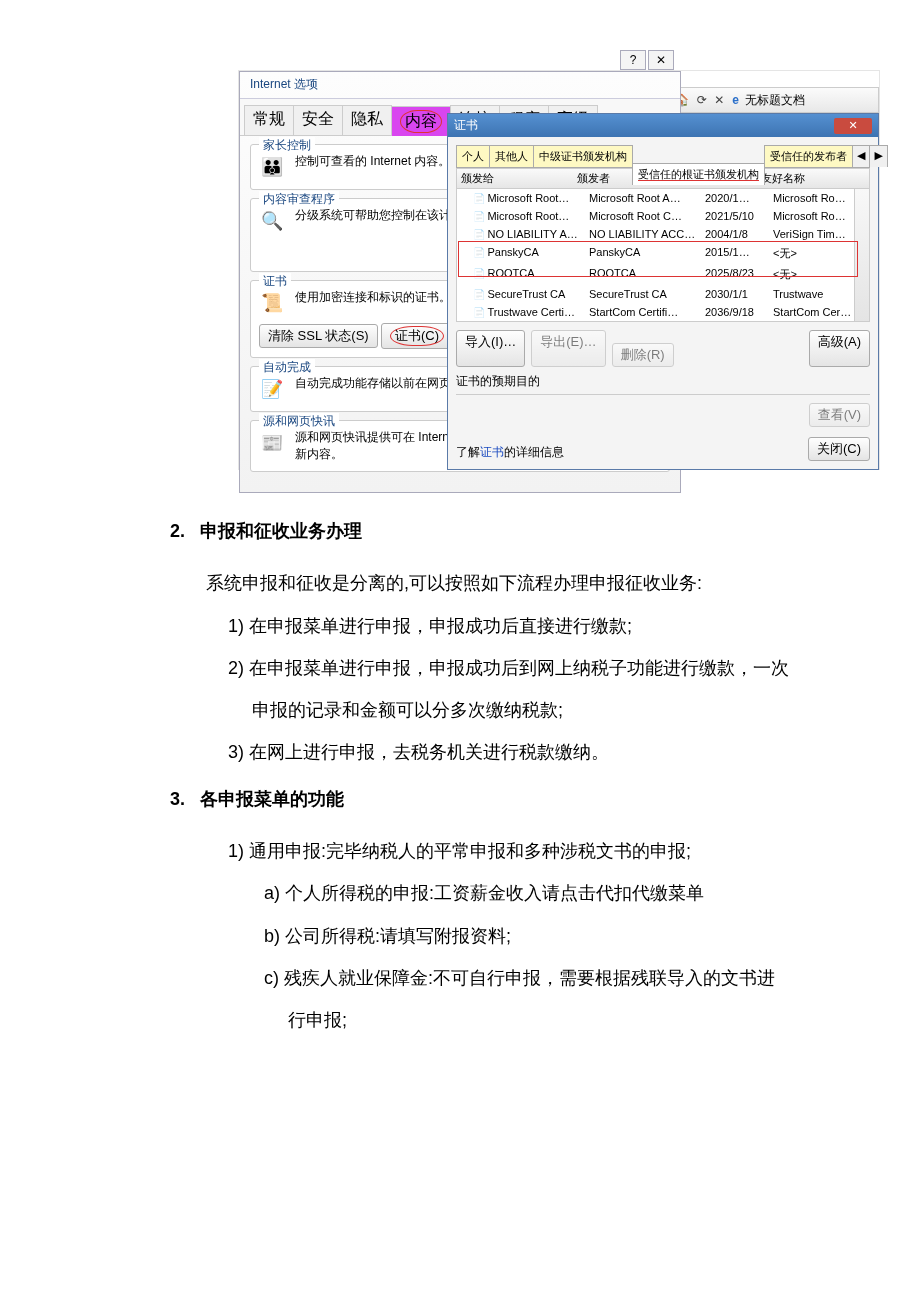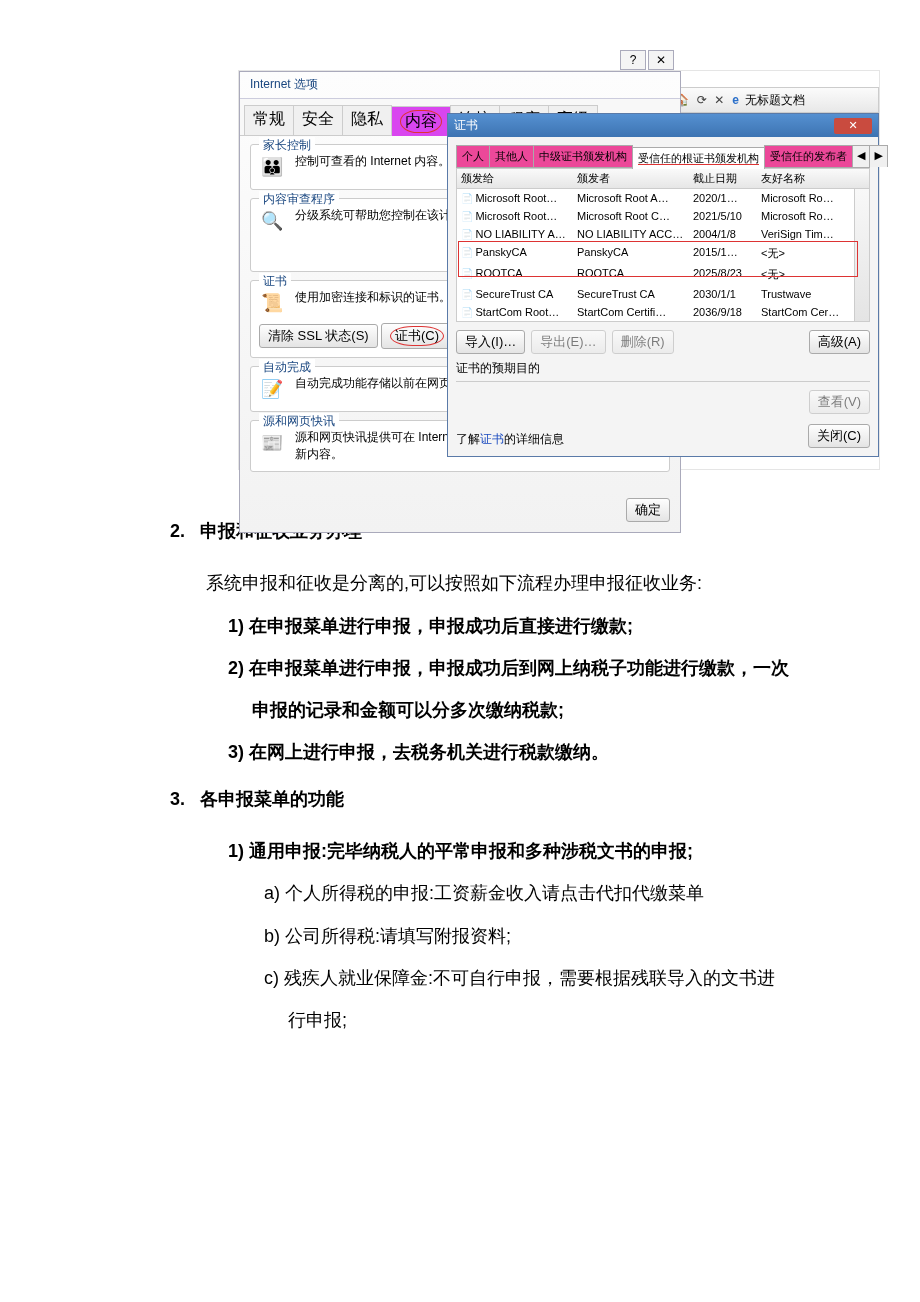--- a/index.html
+++ b/index.html
@@ -27,46 +27,46 @@
 .iebar-icons { font-size:12px; color:#444; letter-spacing:2px; }
 .ie-e { color:#2a6fc9; font-weight:bold; }
 
 .certdlg { position:absolute; left:208px; top:42px; width:430px; background:#f4f4f4; border:1px solid #5a7aa8; }
 .certdlg-title { background:linear-gradient(#5590d1,#3d74b2); color:#fff; font-size:12px; padding:3px 6px; display:flex; justify-content:space-between; align-items:center; }
 .red-x { background:#c94b3f; color:#fff; width:38px; height:16px; border-radius:2px; display:flex; align-items:center; justify-content:center; font-size:11px; }
 .certbody { padding:8px; font-size:12px; }
 .purpose-row { display:flex; align-items:center; gap:12px; margin-bottom:6px; }
 .dropdown { flex:1; border:1px solid #aaa; background:#fff; padding:1px 4px; display:flex; justify-content:space-between; align-items:center; }
 .cert-tabs { display:flex; font-size:11px; border-bottom:1px solid #aaa; }
-.cert-tabs .ct { padding:3px 5px; border:1px solid #aaa; border-bottom:none; background:#ec4899; margin-right:-1px; white-space:nowrap; }
-.cert-tabs .ct.active { background:#fff; position:relative; top:2px; }
+.cert-tabs .ct { padding:3px 5px; border:1px solid #aaa; border-bottom:none; background:#fef9c3; margin-right:-1px; white-space:nowrap; }
+.cert-tabs .ct.active { background:#fff; position:relative; top:18px; }
 .redund { border-bottom:1.5px solid #d33; }
 .cert-tabs .nav { padding:3px 4px; border:1px solid #aaa; border-bottom:none; background:#f0f0f0; margin-right:-1px; }
 .listhdr, .listrow { display:flex; font-size:11px; }
 .listhdr { background:linear-gradient(#fafafa,#e6e6e6); border:1px solid #ccc; }
-.listrow { border-left:1px solid #ccc; border-right:1px solid #ccc; padding:1px 0; background:#fff; }
+.listrow { border-left:1px solid #ccc; border-right:1px solid #ccc; padding:1px 12px; background:#fff; }
 .listwrap { border-bottom:1px solid #ccc; position:relative; }
 .c1 { width:108px; padding:2px 4px; overflow:hidden; white-space:nowrap; }
 .c2 { width:108px; padding:2px 4px; overflow:hidden; white-space:nowrap; }
 .c3 { width:60px; padding:2px 4px; white-space:nowrap; }
 .c4 { flex:1; padding:2px 4px; overflow:hidden; white-space:nowrap; }
 .cert-ico::before { content:"📄"; font-size:10px; margin-right:2px; opacity:.6; }
 .redbox { position:absolute; border:1.5px solid #d33; pointer-events:none; }
 .scrollhint { position:absolute; right:1px; top:0; bottom:0; width:14px; background:linear-gradient(#f8f8f8,#e4e4e4); border-left:1px solid #ccc; }
 .btnrow { display:flex; gap:6px; margin:8px 0 4px 0; }
 .btnrow .spacer { flex:1; }
 .purpose-sec { margin:6px 0; }
 .line { height:1px; background:#ccc; margin:4px 0 8px 0; }
 .learn { color:#1a4abf; cursor:pointer; }
 
 .txt { font-size:18px; line-height:2.35; }
 .num2 { margin:4px 0 10px 0; }
 .num2 b, .num3 b { font-size:18px; }
 .pindent { margin-left:36px; }
-.pindent2 { margin-left:58px;font-weight:bold; }
+.pindent2 { margin-left:58px; }
 .pindent3 { margin-left:94px; }
 .pindent3b { margin-left:118px; }
 </style>
 </head>
 <body>
 
 <div class="page">
 
   <div class="screenshot-area">
 
@@ -128,23 +128,20 @@
           </div>
         </div>
         <div class="group">
           <span class="group-label">源和网页快讯</span>
           <div class="group-row">
             <div class="ico">📰</div>
             <div class="group-text">源和网页快讯提供可在 Internet Explorer 和其他程序中读取的网站更新内容。</div>
           </div>
         </div>
       </div>
-      <div class="iopt-footer">
-        <span class="mini-btn">确定</span>
-      </div>
     </div>
 
     <div class="certdlg">
       <div class="certdlg-title">
         <span>证书</span>
         <span class="red-x">✕</span>
       </div>
       <div class="certbody">
         <div class="cert-tabs">
           <div class="ct">个人</div>
@@ -193,33 +190,33 @@
                 <div class="c3">2025/8/23</div>
                 <div class="c4">&lt;无&gt;</div>
               </div>
               <div class="listrow">
                 <div class="c1 cert-ico">SecureTrust CA</div>
                 <div class="c2">SecureTrust CA</div>
                 <div class="c3">2030/1/1</div>
                 <div class="c4">Trustwave</div>
               </div>
               <div class="listrow">
-                <div class="c1 cert-ico">StartCom Root…</div>
+                <div class="c1 cert-ico">Trustwave Certi…</div>
                 <div class="c2">StartCom Certifi…</div>
                 <div class="c3">2036/9/18</div>
                 <div class="c4">StartCom Cer…</div>
               </div>
             </div>
           <div class="scrollhint"></div>
           <div class="redbox" style="left:2px; top:52px; width:398px; height:34px;"></div>
         </div>
         <div class="btnrow">
           <span class="mini-btn">导入(I)…</span>
           <span class="mini-btn" style="opacity:.5;">导出(E)…</span>
-          <span class="mini-btn" style="opacity:.5;">删除(R)</span>
+          <span class="mini-btn" style="opacity:.5;margin-top:13px;">删除(R)</span>
           <span class="spacer"></span>
           <span class="mini-btn">高级(A)</span>
         </div>
         <div class="purpose-sec">
           <span>证书的预期目的</span>
           <div class="line"></div>
           <div style="text-align:right;">
             <span class="mini-btn" style="opacity:.5;">查看(V)</span>
           </div>
         </div>

